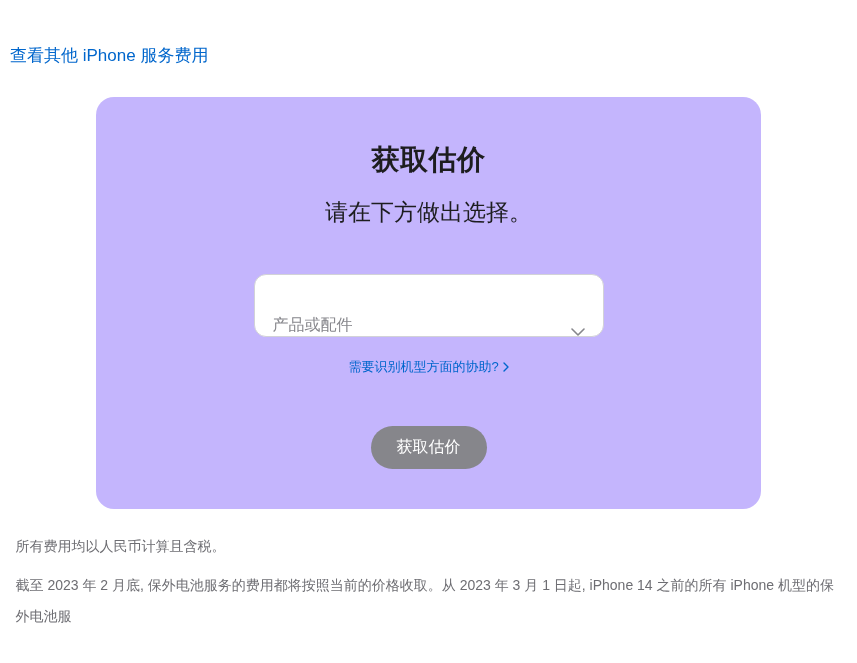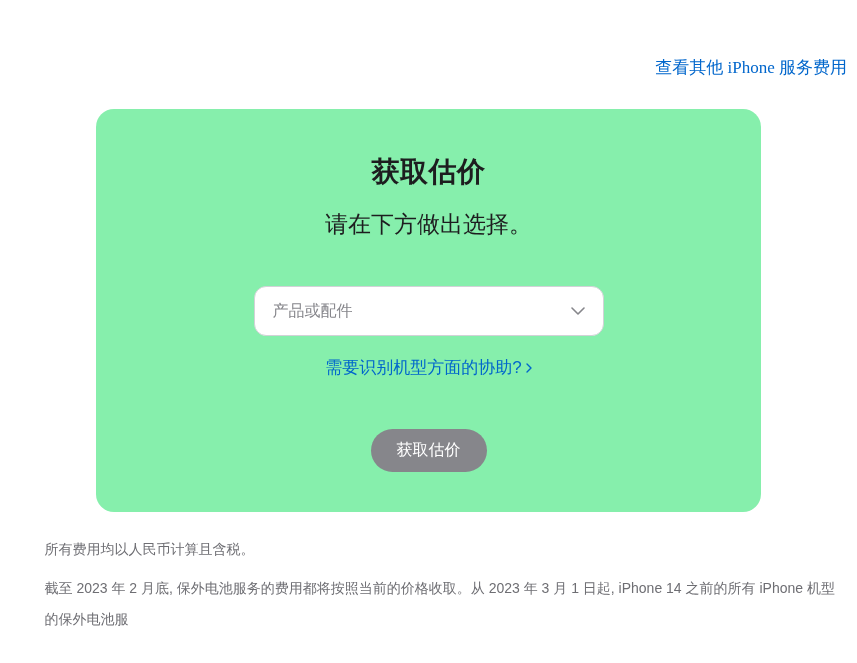--- a/index.html
+++ b/index.html
@@ -6,33 +6,32 @@
     body {
       font-family: -apple-system, BlinkMacSystemFont, "SF Pro Text", "Helvetica Neue", Arial, sans-serif;
       background: #fff;
       width: 857px;
       height: 663px;
       overflow: hidden;
       color: #1d1d1f;
     }
     .container { width: 100%; padding: 0 10px; }
     .top-link {
-      text-align: right;
-      padding-top: 56px;
+      text-align: left;
+      padding-top: 44px;
       padding-bottom: 30px;
-      font-family: Liberation Serif, serif;
     }
     .top-link a {
       color: #0066cc;
       text-decoration: none;
       font-size: 17px;
       font-weight: 400;
     }
     .card {
-      background: #86efac;
+      background: #c4b5fd;
       border-radius: 18px;
       width: 665px;
       margin: 0 auto;
       padding: 44px 40px 40px;
       text-align: center;
     }
     .card-title {
       font-size: 28px;
       font-weight: 600;
       color: #1d1d1f;
@@ -44,45 +43,45 @@
       color: #1d1d1f;
       margin-bottom: 46px;
     }
     .select-wrapper {
       position: relative;
       width: 350px;
       margin: 0 auto 26px;
     }
     .select-box {
       width: 100%;
-      height: 50px;
+      height: 63px;
       background: #fff;
       border: 1px solid #d2d2d7;
       border-radius: 12px;
       padding: 0 18px;
       font-size: 16px;
       color: #86868b;
       text-align: left;
       cursor: pointer;
       display: flex;
-      align-items: center;
+      align-items: flex-end;
       justify-content: space-between;
     }
     .chevron {
       color: #86868b;
       display: inline-flex;
     }
     .help-link {
       margin-top: -6px;
       margin-bottom: 50px;
     }
     .help-link a {
       color: #0066cc;
       text-decoration: none;
-      font-size: 17px;
+      font-size: 13px;
       display: inline-flex;
       align-items: center;
       gap: 4px;
     }
     .primary-button {
       background: #86868b;
       color: #fff;
       border: none;
       border-radius: 22px;
       font-size: 16px;
@@ -92,21 +91,21 @@
     }
     .footer-text {
       width: 830px;
       margin: 22px auto 0;
       font-size: 14px;
       color: #6e6e73;
       line-height: 2.2;
       padding: 0 2px;
       text-align: left;
     }
-    .footer-text p { margin-bottom: 8px; margin-left: 29px; }
+    .footer-text p { margin-bottom: 8px; }
   </style>
 </head>
 <body>
 
 <div class="container">
 
   <div class="top-link">
     <a href="#">查看其他 iPhone 服务费用</a>
   </div>
 

